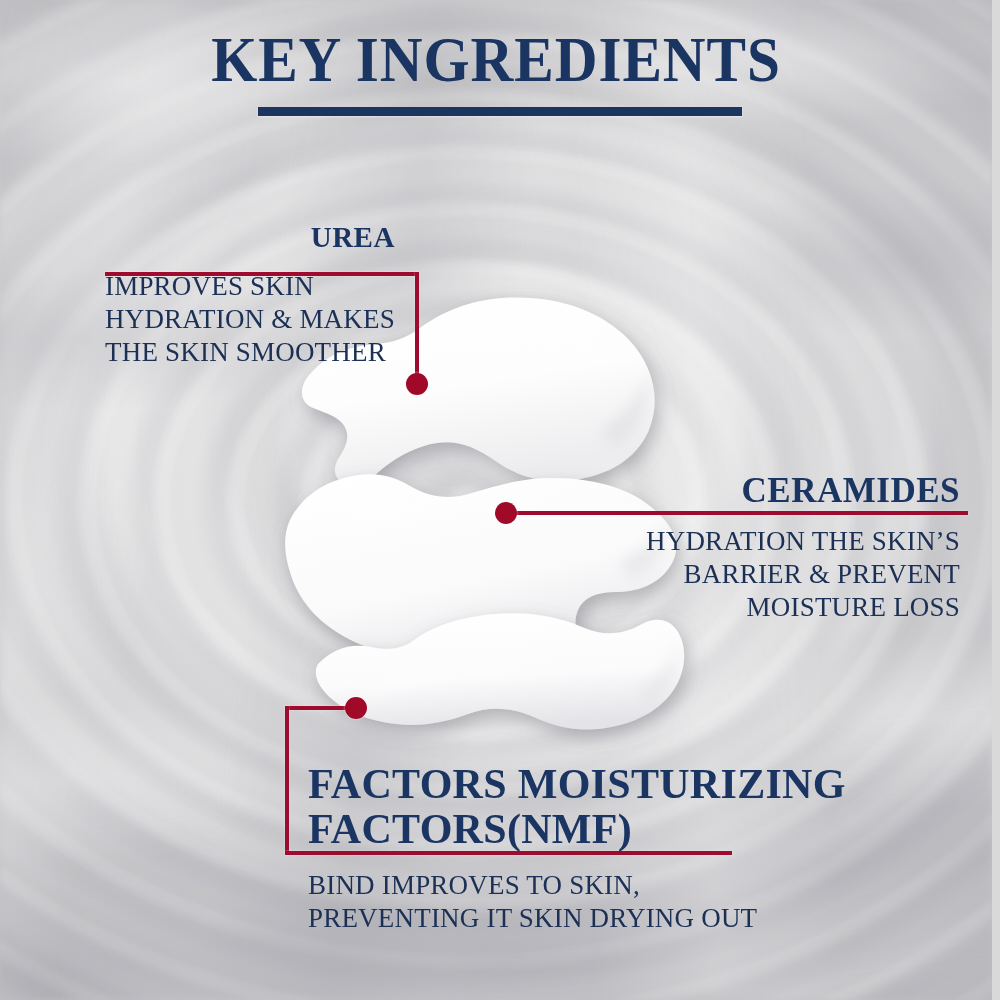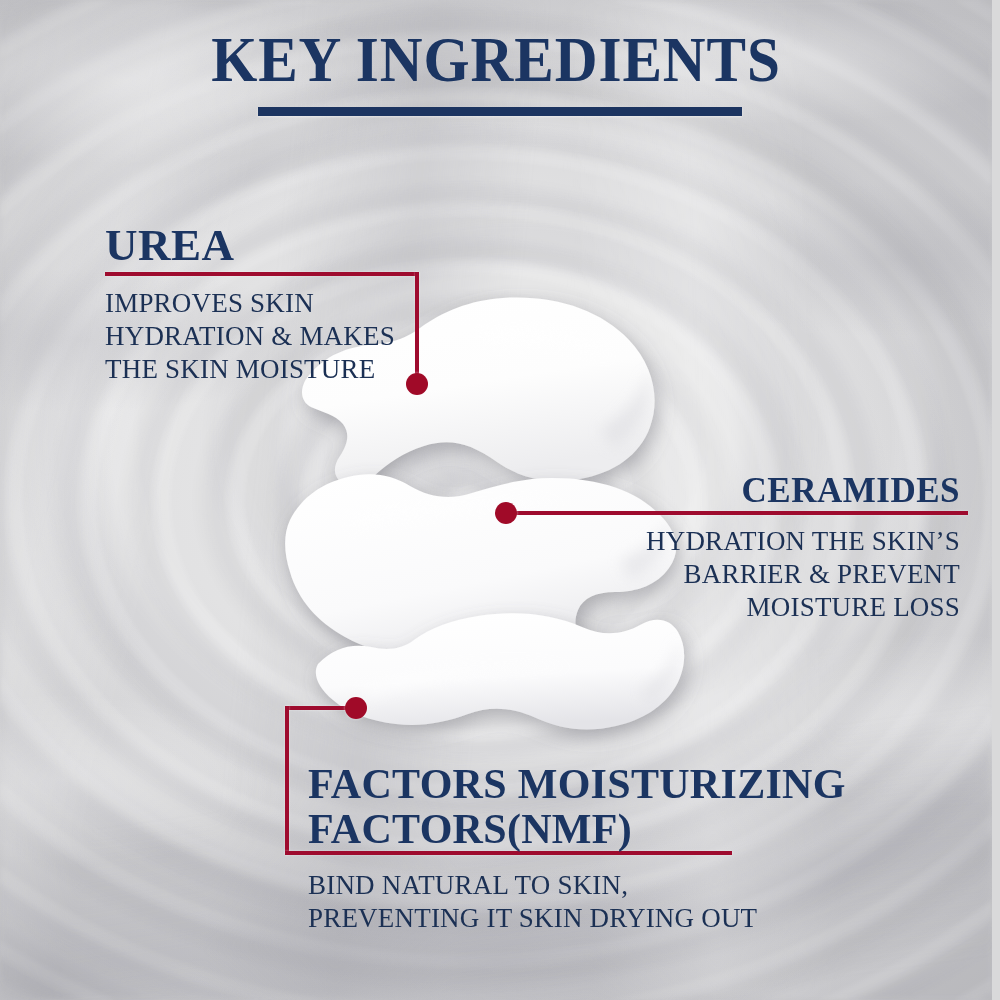--- a/index.html
+++ b/index.html
@@ -121,21 +121,21 @@
   }
   .anno-body {
     font-family: "Liberation Serif", serif;
     color: #1b3054;
     line-height: 1.22;
     white-space: nowrap;
   }
 
   
   #anno-urea { left: 105px; top: 222px; }
-  #anno-urea .anno-head { font-size: 45px; letter-spacing: .5px; }
+  #anno-urea .anno-head { font-size: 29px; letter-spacing: .5px; text-align: right; }
   #anno-urea .anno-body { font-size: 27px; margin-top: 17px; letter-spacing: .2px; }
 
   
   #anno-ceramides { right: 32px; top: 472px; text-align: right; }
   #anno-ceramides .anno-head { font-size: 35px; letter-spacing: .5px; }
   #anno-ceramides .anno-body { font-size: 27px; margin-top: 16px; letter-spacing: .2px; }
 
   
   #anno-nmf { left: 308px; top: 762px; }
   #anno-nmf .anno-head { font-size: 42px; letter-spacing: .3px; }
@@ -280,21 +280,21 @@
 
   <div class="lead lead-h" id="lead-urea-h"></div>
   <div class="lead lead-v" id="lead-urea-v"></div>
   <div class="dot" id="dot-urea"></div>
 
   <div class="anno" id="anno-urea">
     <div class="anno-head">UREA</div>
     <div class="anno-body">
       <div>IMPROVES SKIN</div>
       <div>HYDRATION &amp; MAKES</div>
-      <div>THE SKIN MOISTURE</div>
+      <div>THE SKIN SMOOTHER</div>
     </div>
   </div>
 
   <div class="lead lead-h" id="lead-cer-h"></div>
   <div class="dot" id="dot-cer"></div>
 
   <div class="anno" id="anno-ceramides">
     <div class="anno-head">CERAMIDES</div>
     <div class="anno-body">
       <div>HYDRATION THE SKIN’S</div>
@@ -307,18 +307,18 @@
   <div class="lead lead-v" id="lead-nmf-v"></div>
   <div class="lead lead-h" id="lead-nmf-h2"></div>
   <div class="dot" id="dot-nmf"></div>
 
   <div class="anno" id="anno-nmf">
     <div class="anno-head">
       <div>FACTORS MOISTURIZING</div>
       <div>FACTORS(NMF)</div>
     </div>
     <div class="anno-body">
-      <div>BIND NATURAL TO SKIN,</div>
+      <div>BIND IMPROVES TO SKIN,</div>
       <div>PREVENTING IT SKIN DRYING OUT</div>
     </div>
   </div>
 
 </div>
 
 </body></html>

